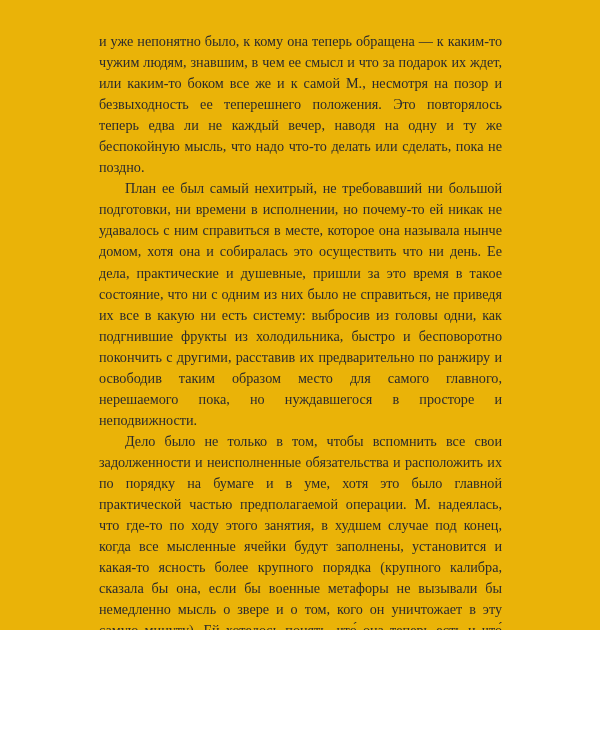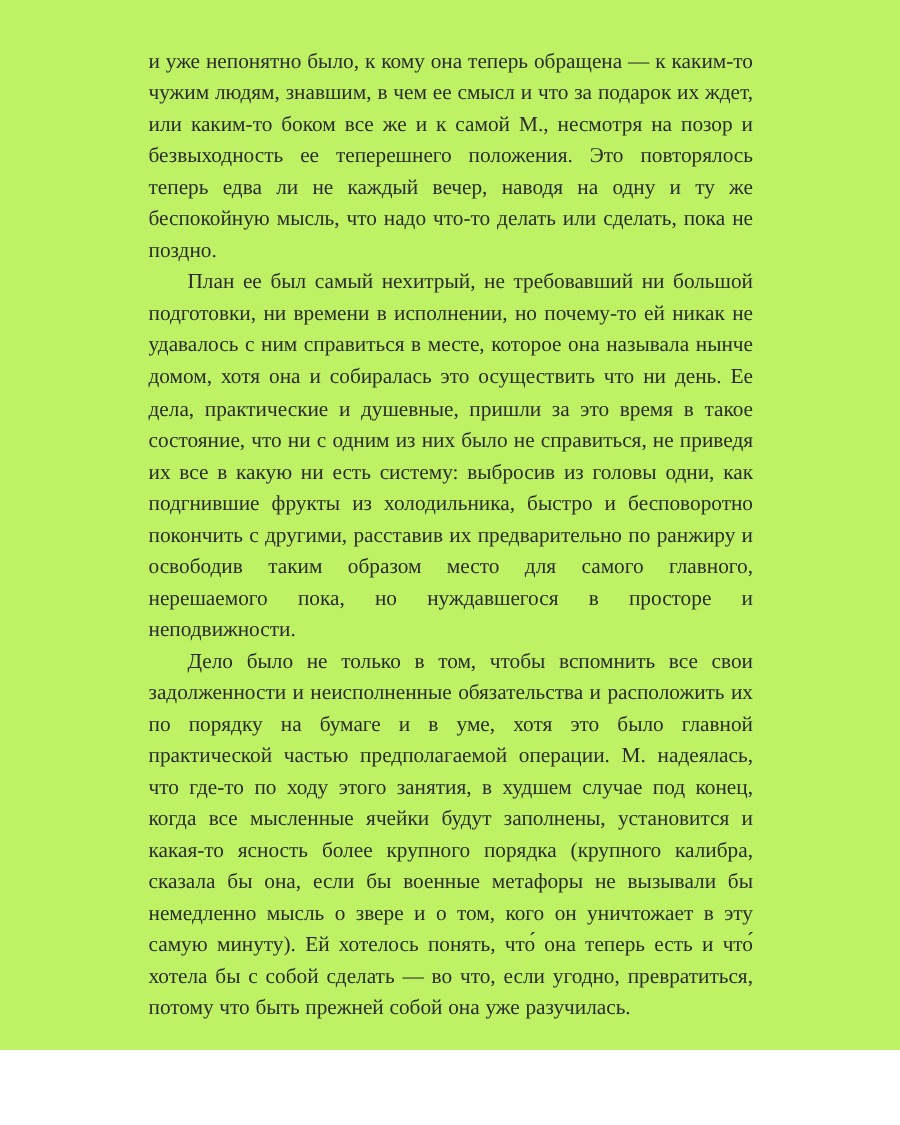--- a/index.html
+++ b/index.html
@@ -4,22 +4,22 @@
 <style>
   html, body {
     margin: 0;
     padding: 0;
     background: #ffffff;
   }
 
   .page {
     position: relative;
     width: 600px;
-    height: 700px;
-    background: #bef264;
+    height: 630px;
+    background: #eab308;
     overflow: hidden;
     font-family: "Liberation Serif", "DejaVu Serif", serif;
   }
 
   .text-block {
     position: absolute;
     left: 99px;
     top: 31px;
     width: 403px;
   }

